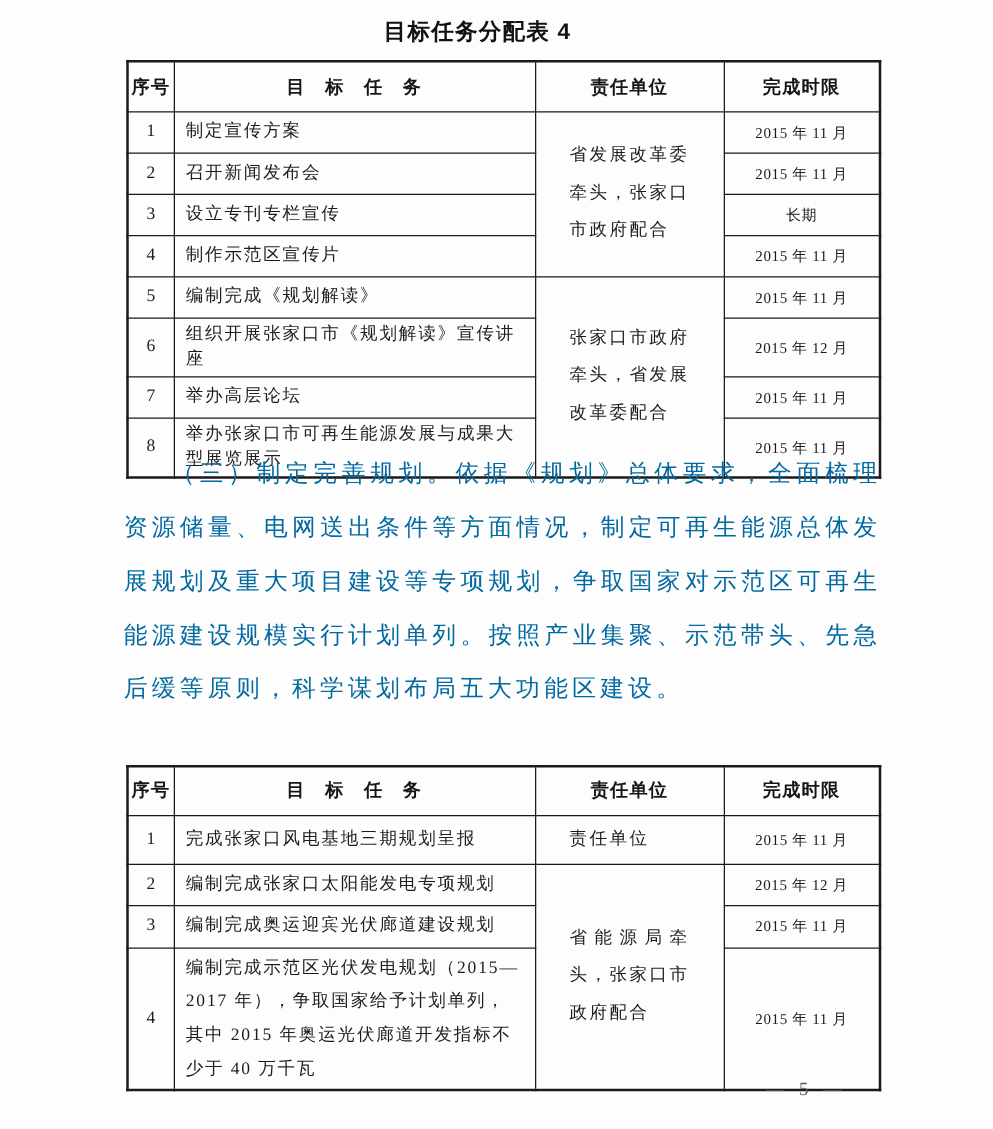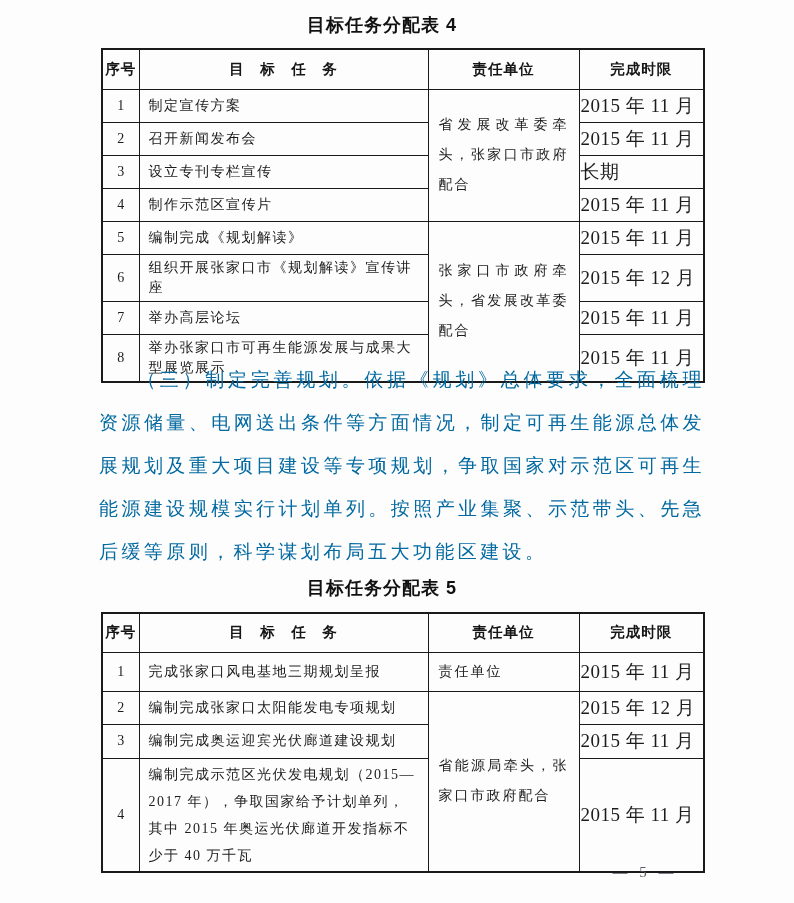--- a/index.html
+++ b/index.html
@@ -65,32 +65,32 @@
   }
   td.cell-no { text-align: center; }
   td.cell-task {
     text-align: left;
     padding: 3px 8px 3px 9px;
     letter-spacing: 1.5px;
   }
   td.cell-unit {
     text-align: justify;
     text-align-last: left;
-    padding: 4px 10px;
+    padding: 4px 27px;
     line-height: 30px;
     letter-spacing: 2px;
     vertical-align: middle;
   }
   td.cell-unit-center {
     text-align: center;
     letter-spacing: 2px;
   }
   td.cell-deadline {
-    text-align: left;
-    font-size: 19px;
+    text-align: center;
+    font-size: 12px;
     letter-spacing: 0.5px;
   }
   
   #table4 tr.r-std { height: 33px; }
   #table4 tr.r-tall { height: 41px; }
   
   #table5 tr.r-h { height: 39px; }
   #table5 tr.r-1 { height: 38px; }
   #table5 tr.r-2 { height: 33px; }
   #table5 tr.r-3 { height: 34px; }
@@ -177,21 +177,20 @@
       <tr class="r-tall">
         <td class="cell-no">8</td>
         <td class="cell-task">举办张家口市可再生能源发展与成果大型展览展示</td>
         <td class="cell-deadline">2015 年 11 月</td>
       </tr>
     </tbody>
   </table>
 
   <div class="body-paragraph">（三）制定完善规划。依据《规划》总体要求，全面梳理资源储量、电网送出条件等方面情况，制定可再生能源总体发展规划及重大项目建设等专项规划，争取国家对示范区可再生能源建设规模实行计划单列。按照产业集聚、示范带头、先急后缓等原则，科学谋划布局五大功能区建设。</div>
 
-  <div class="doc-title" id="title5">目标任务分配表 5</div>
 
   <table class="task-table" id="table5">
     <colgroup>
       <col class="c-no">
         <col class="c-task">
         <col class="c-unit">
         <col class="c-deadline">
     </colgroup>
     <tbody>
       <tr class="r-h header-row">

